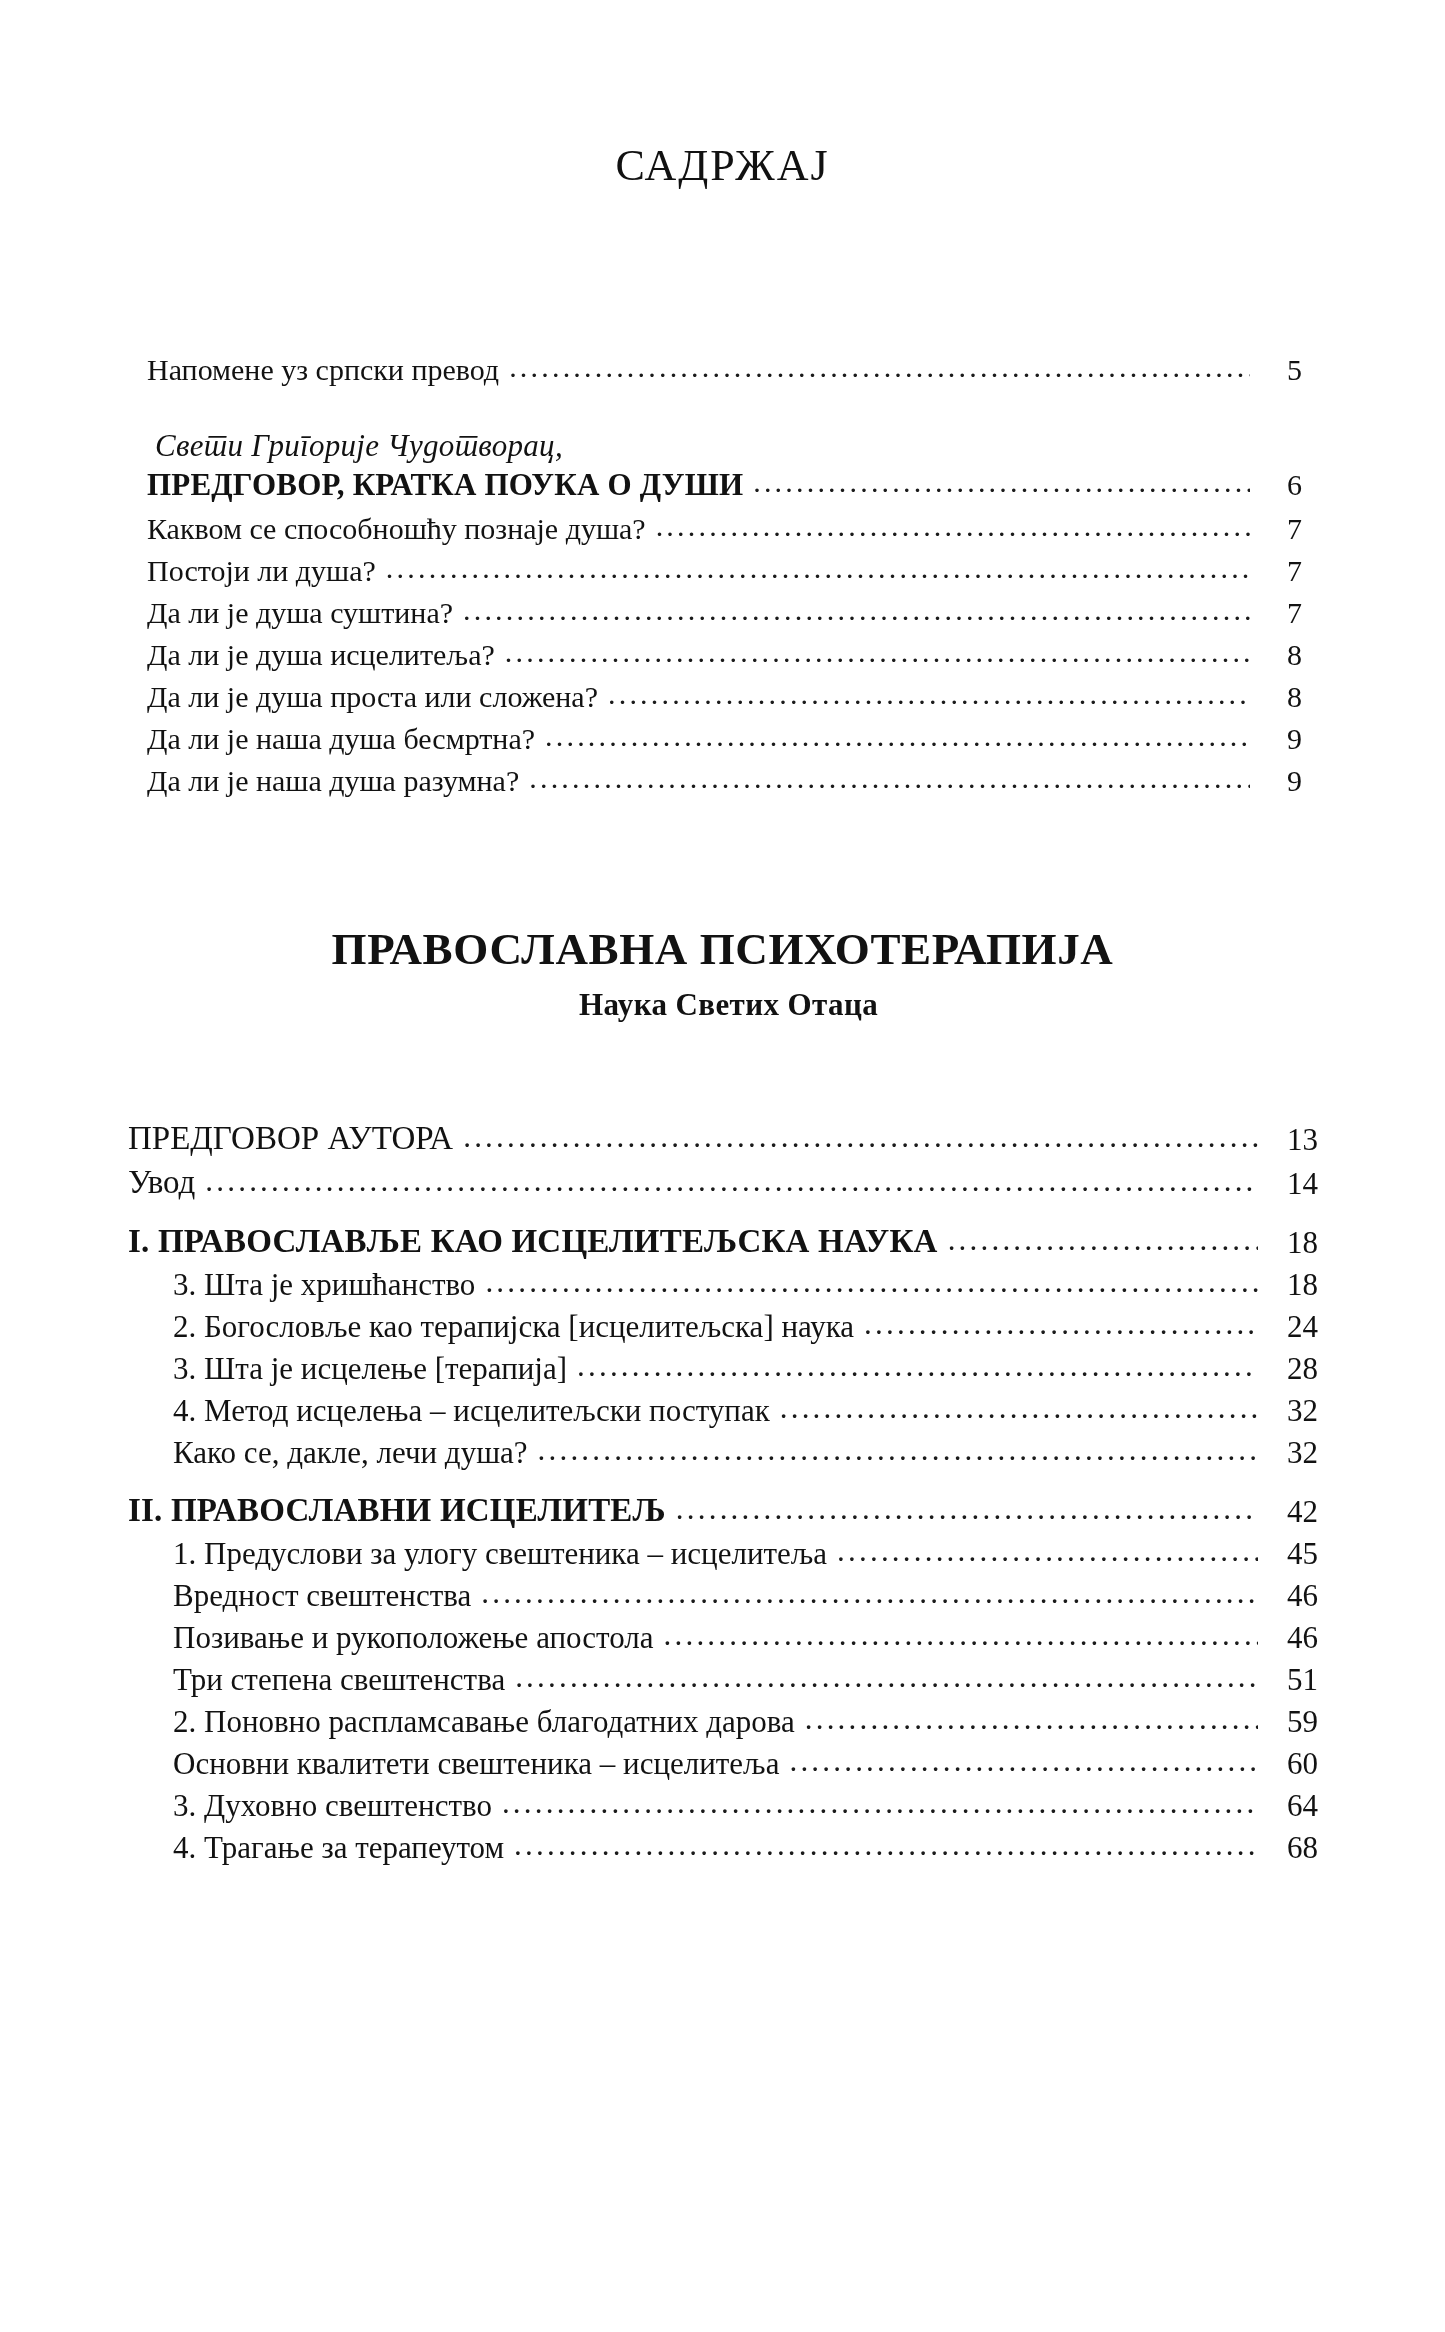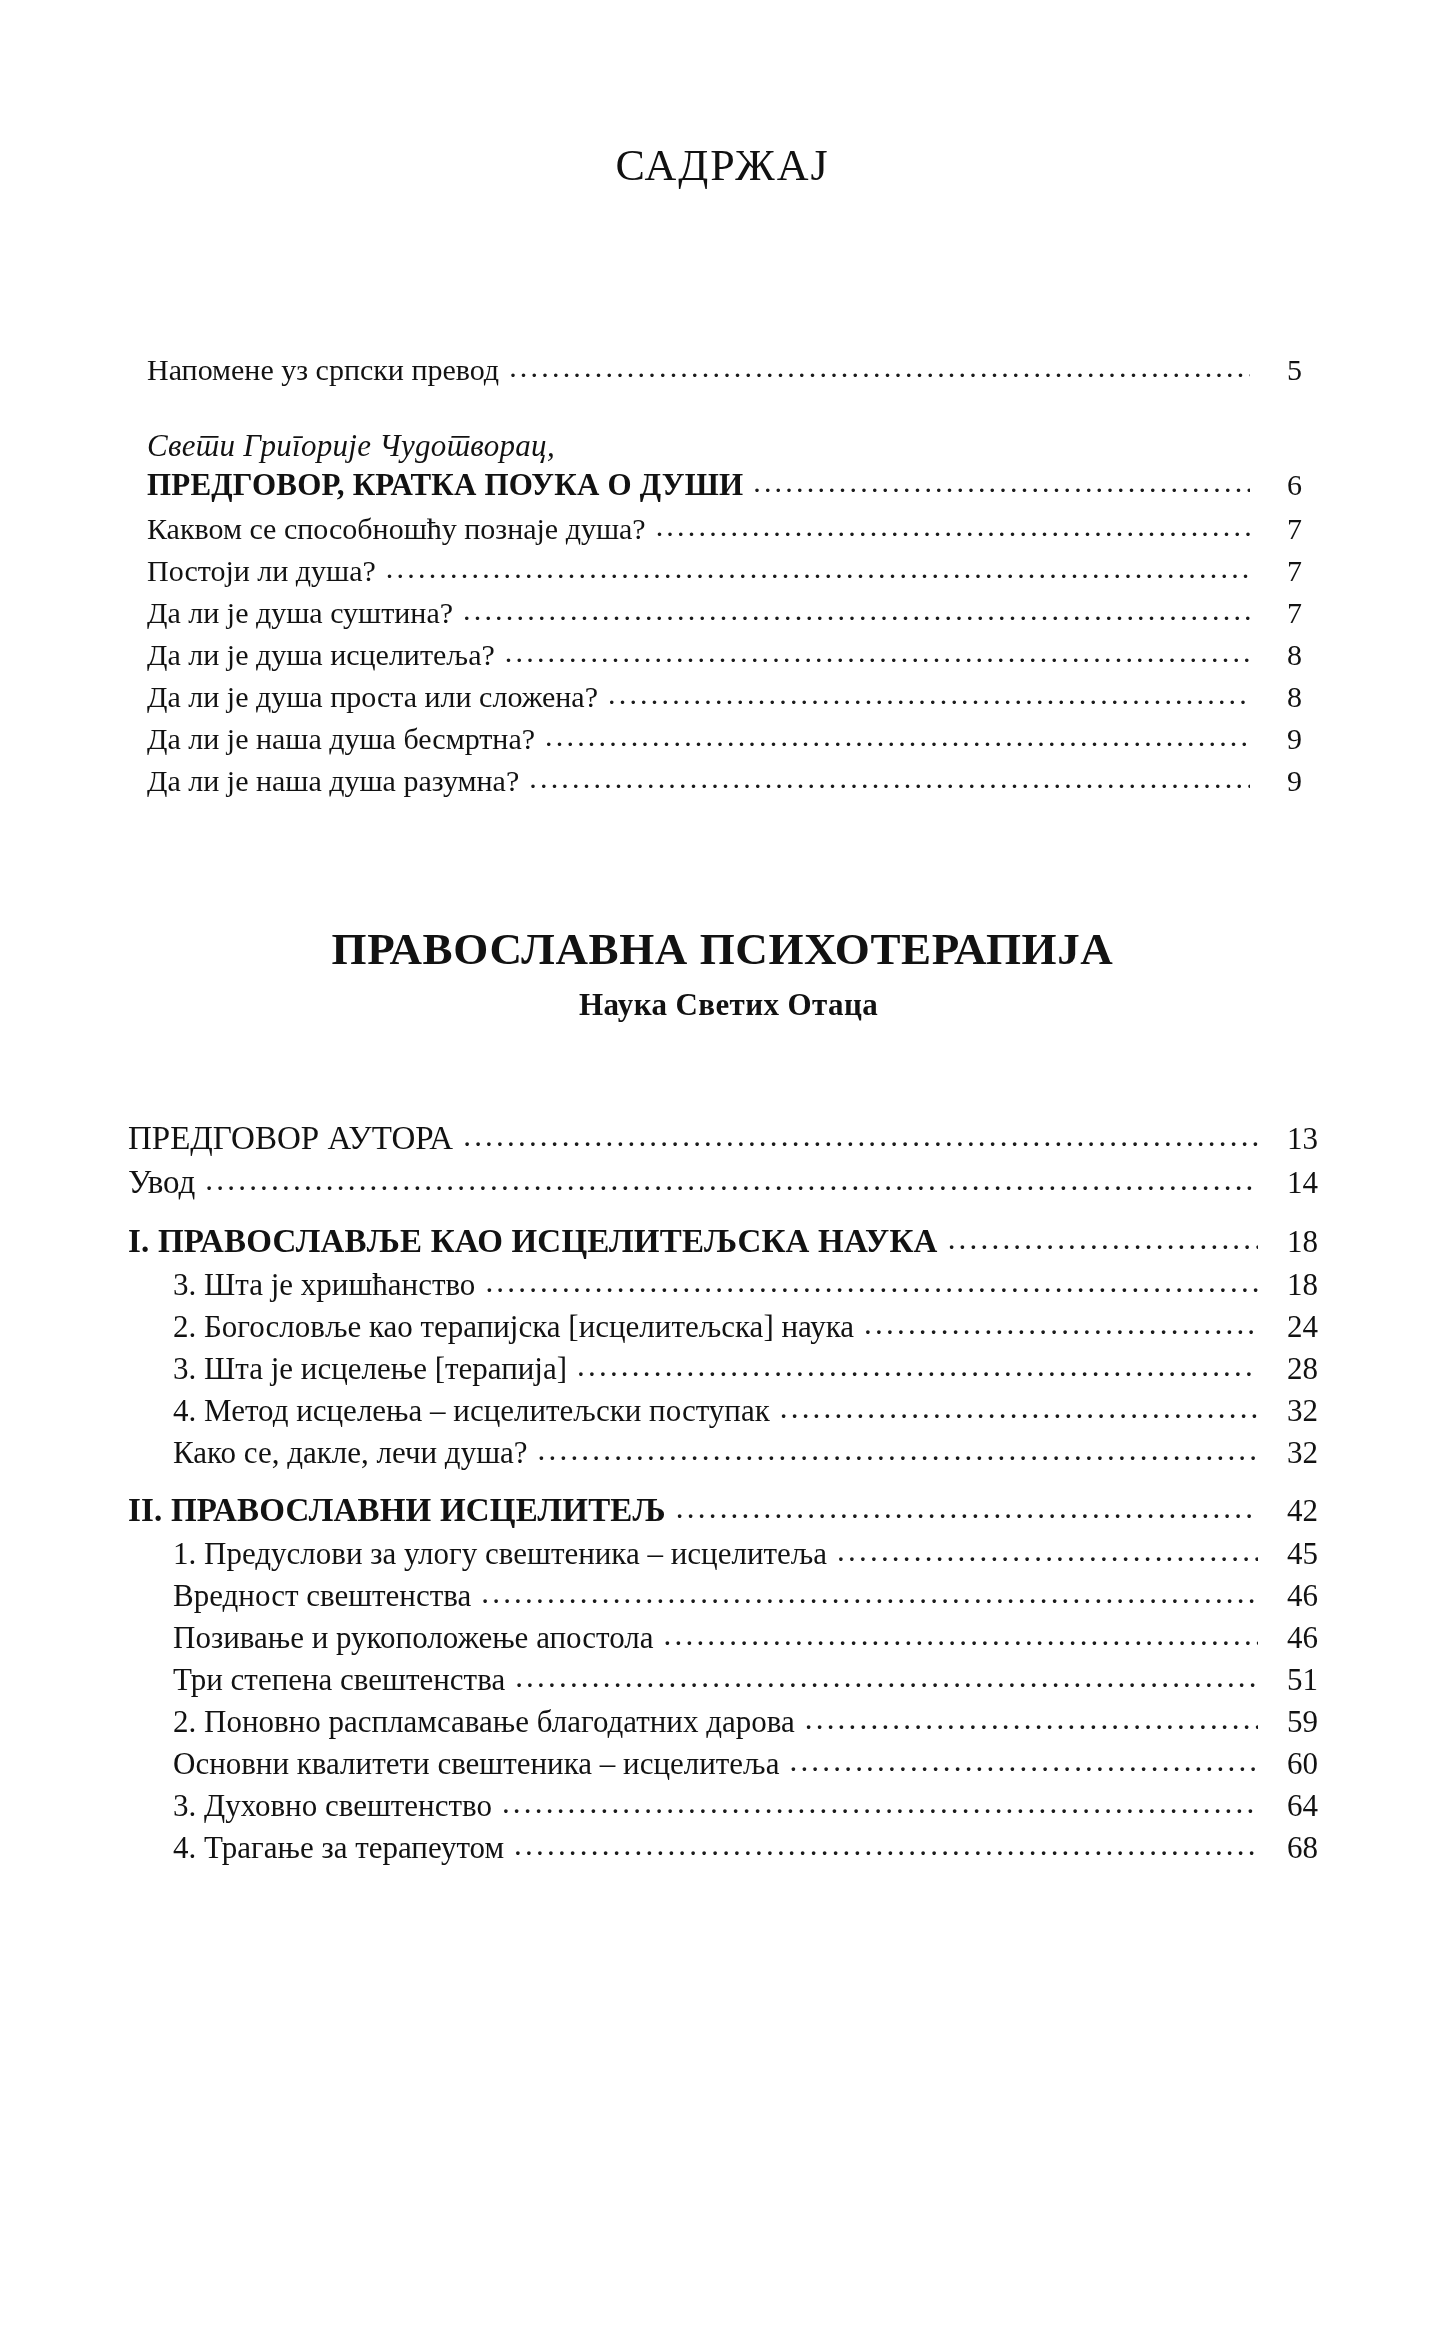--- a/index.html
+++ b/index.html
@@ -28,21 +28,21 @@
     font-size: 44px;
     letter-spacing: 2px;
     font-weight: 400;
     margin: 0;
     padding-top: 140px;
     color: #111;
   }
 
   .toc-row {
     display: flex;
-    align-items: center;
+    align-items: flex-end;
     width: 100%;
     line-height: 1.0;
   }
 
   .toc-label {
     white-space: nowrap;
     flex: 0 0 auto;
   }
 
   .toc-leader {
@@ -73,21 +73,21 @@
     left: 147px;
     top: 355px;
     width: 1155px;
   }
   .sec-one .toc-row { font-size: 30px; margin-bottom: 14px; }
   .sec-one .toc-page { min-width: 44px; }
 
   .attribution {
     font-style: italic;
     font-size: 31px;
-    margin: 44px 0 6px 0;
+    margin: 44px 0 6px 8px;
     letter-spacing: 0.3px;
     line-height: 1.1;
   }
 
   .row-caps-bold .toc-label {
     font-weight: 700;
     font-size: 31px;
     letter-spacing: 0.2px;
   }
 

